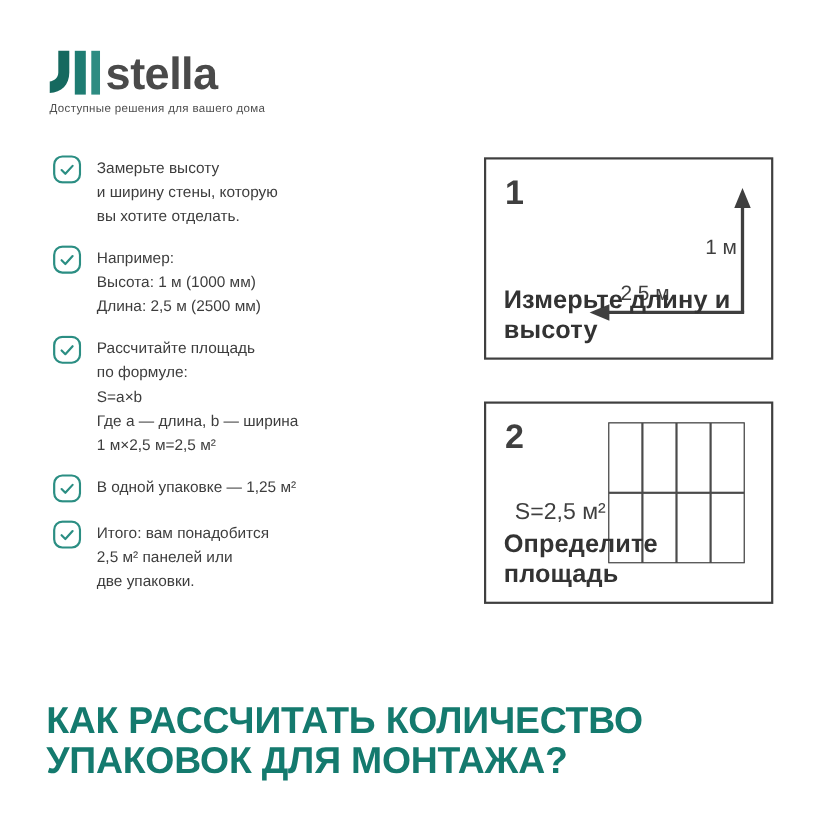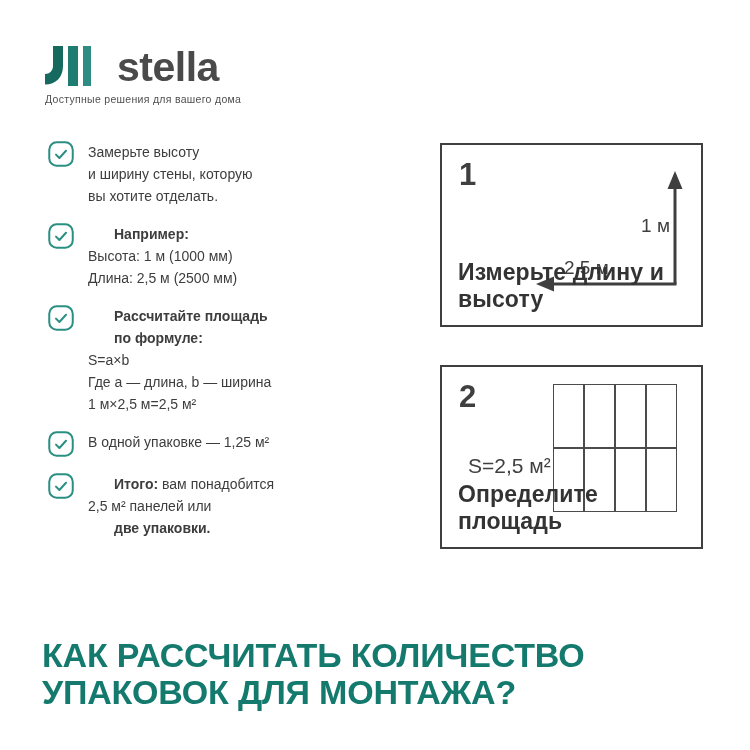--- a/index.html
+++ b/index.html
@@ -21,33 +21,33 @@
     color:var(--text-dark);
     overflow:hidden;
   }
 
   
   .logo{position:absolute;left:45px;top:46px;}
   .logo-row{display:flex;align-items:flex-start;}
   .logo-icon{display:block;}
   .logo-wordmark{
     font-size:41px;font-weight:bold;letter-spacing:-0.5px;
-    color:var(--logo-text);line-height:40px;margin-left:26px;margin-top:1px;
+    color:var(--logo-text);line-height:40px;margin-left:5px;margin-top:1px;
   }
   .logo-tagline{
     margin-top:6px;font-size:10.5px;letter-spacing:0.3px;color:#4F4F4F;
   }
 
   
   .checklist{position:absolute;left:48px;top:141px;width:360px;}
   .check-item{display:flex;align-items:flex-start;margin-bottom:16px;}
   .checkbox-svg{flex:0 0 26px;margin-right:14px;margin-top:0px;color:var(--check-teal);}
   .check-text{font-size:14px;line-height:22px;color:var(--text-dark);}
   .check-text .line{white-space:pre;}
-  .check-text .b{font-weight:bold;margin-left:26px;}
+  .check-text .b{font-weight:normal;}
 
   
   .figure-box{
     position:absolute;left:440px;width:263px;height:184px;
     border:2px solid var(--line-dark);background:#fff;
   }
   .figure-box.one{top:143px;}
   .figure-box.two{top:365px;}
   .fig-number{
     position:absolute;left:17px;top:12px;

